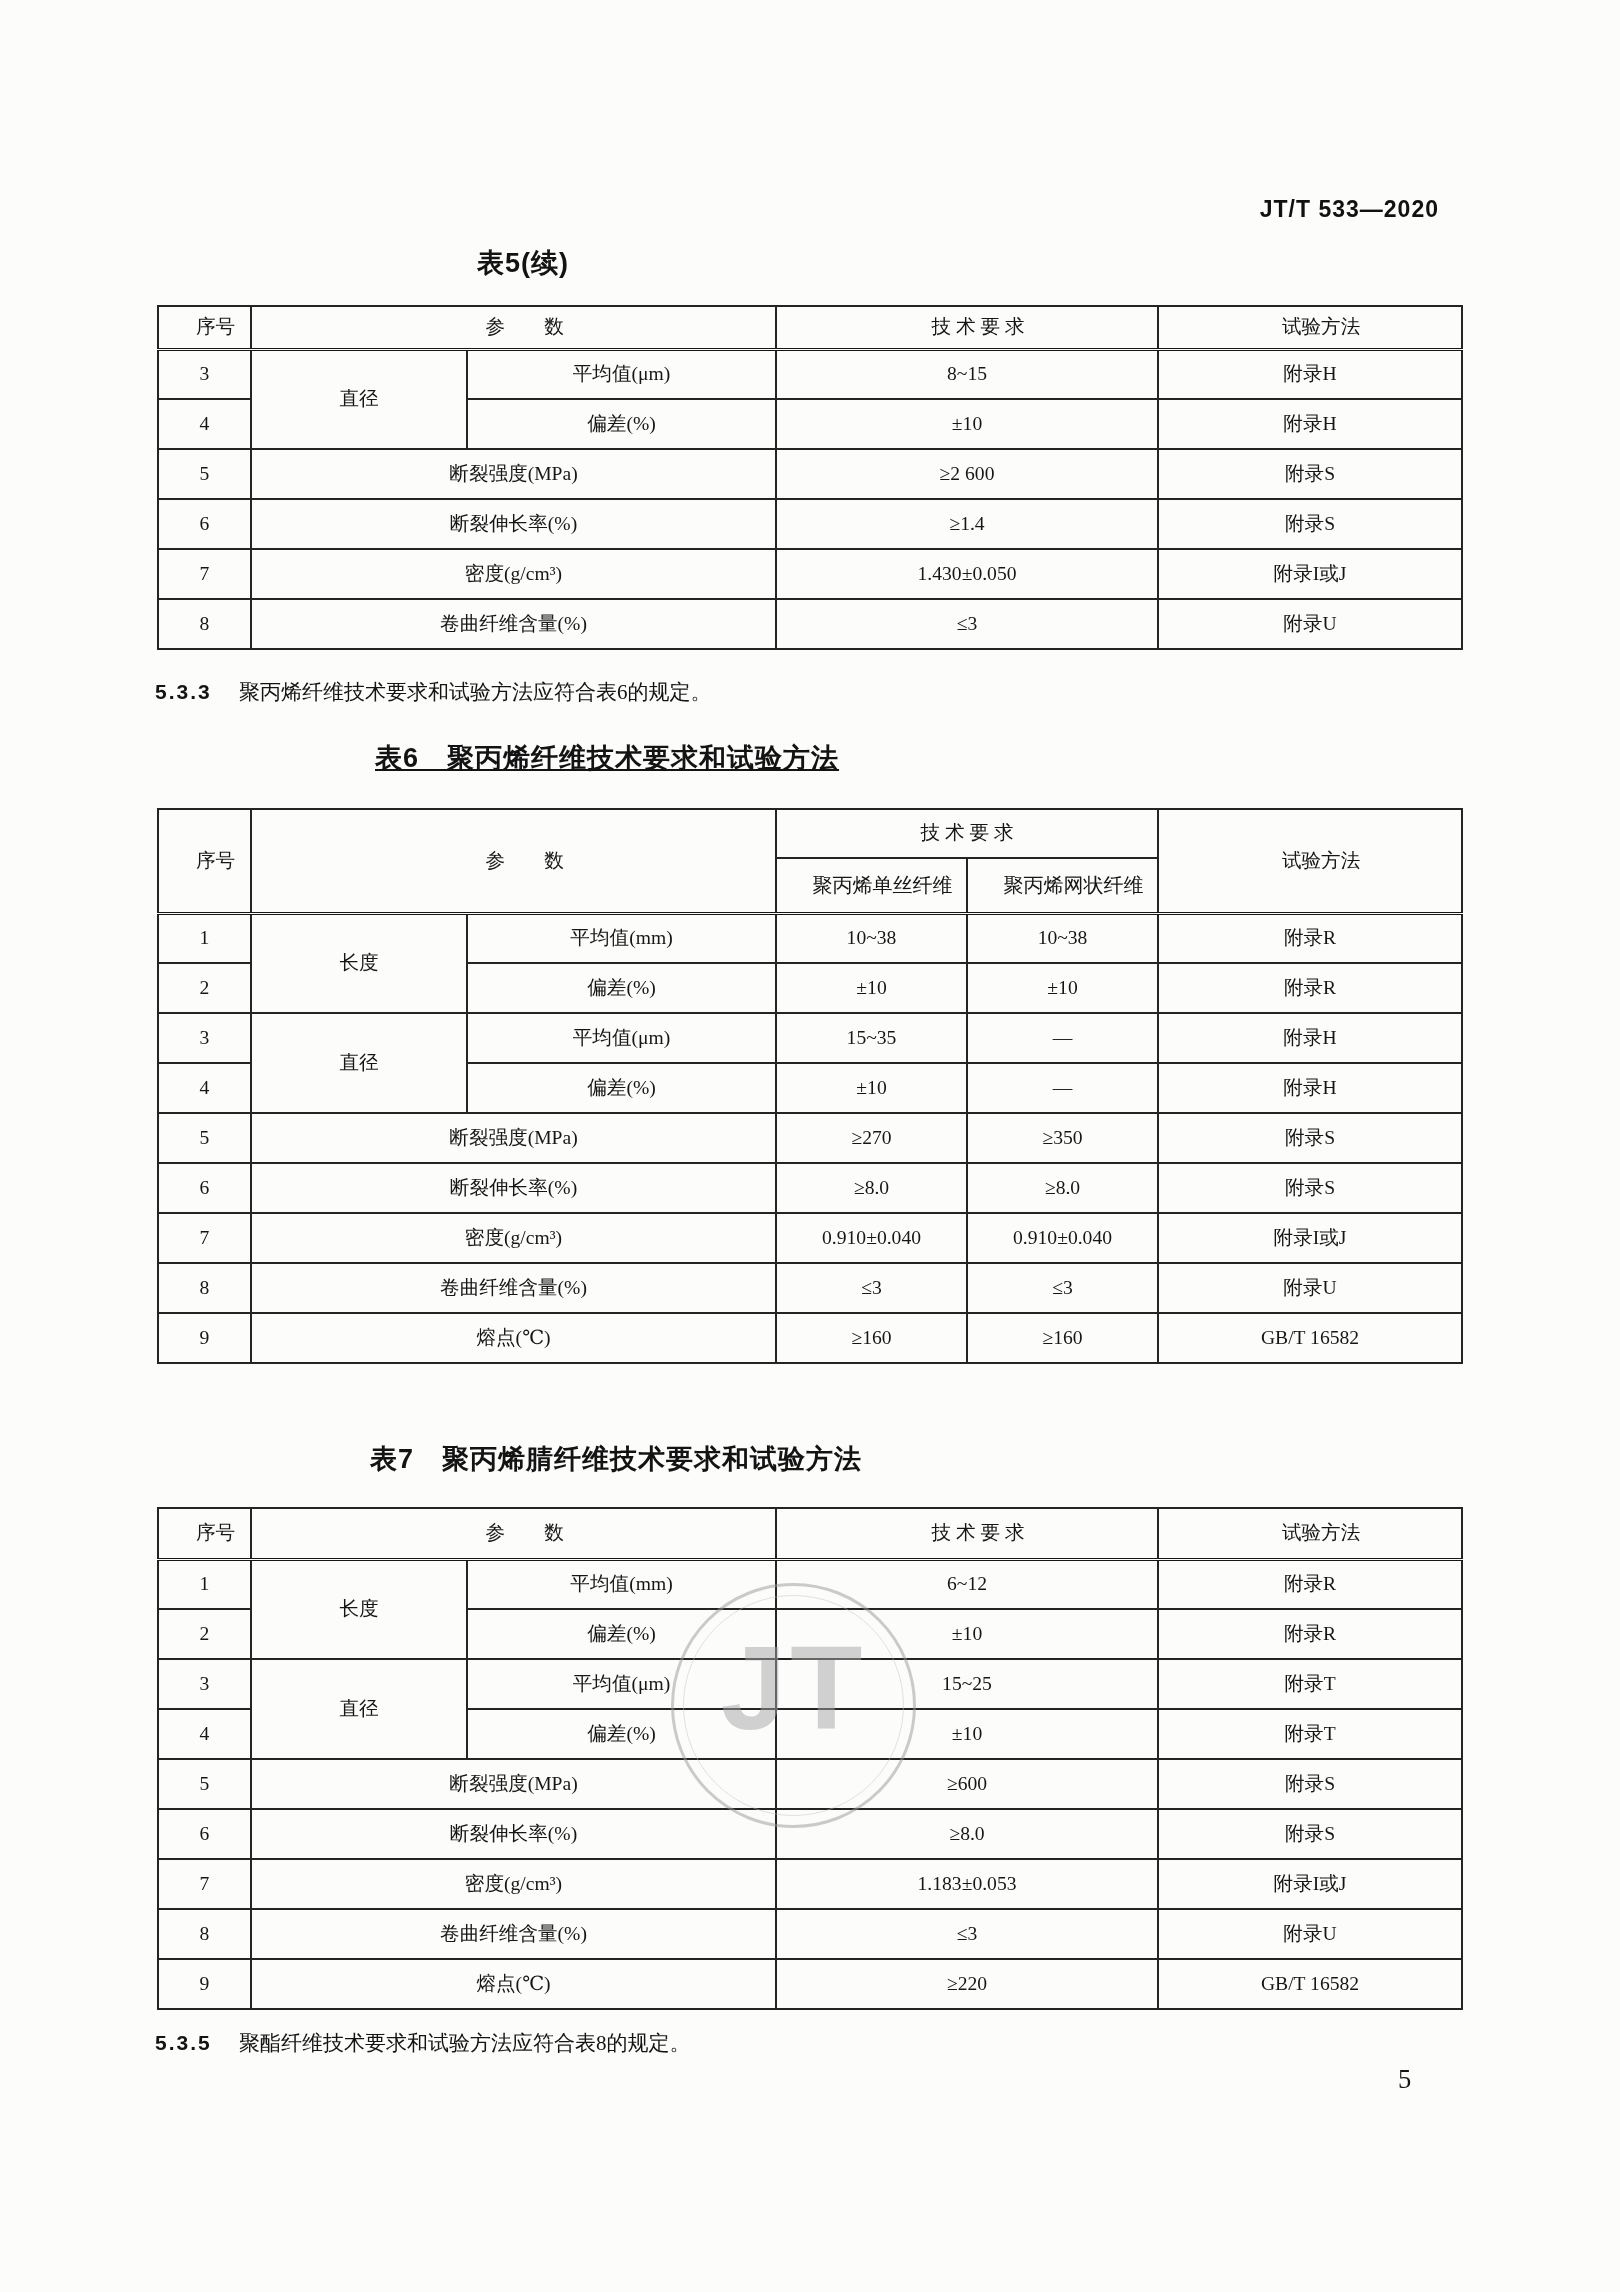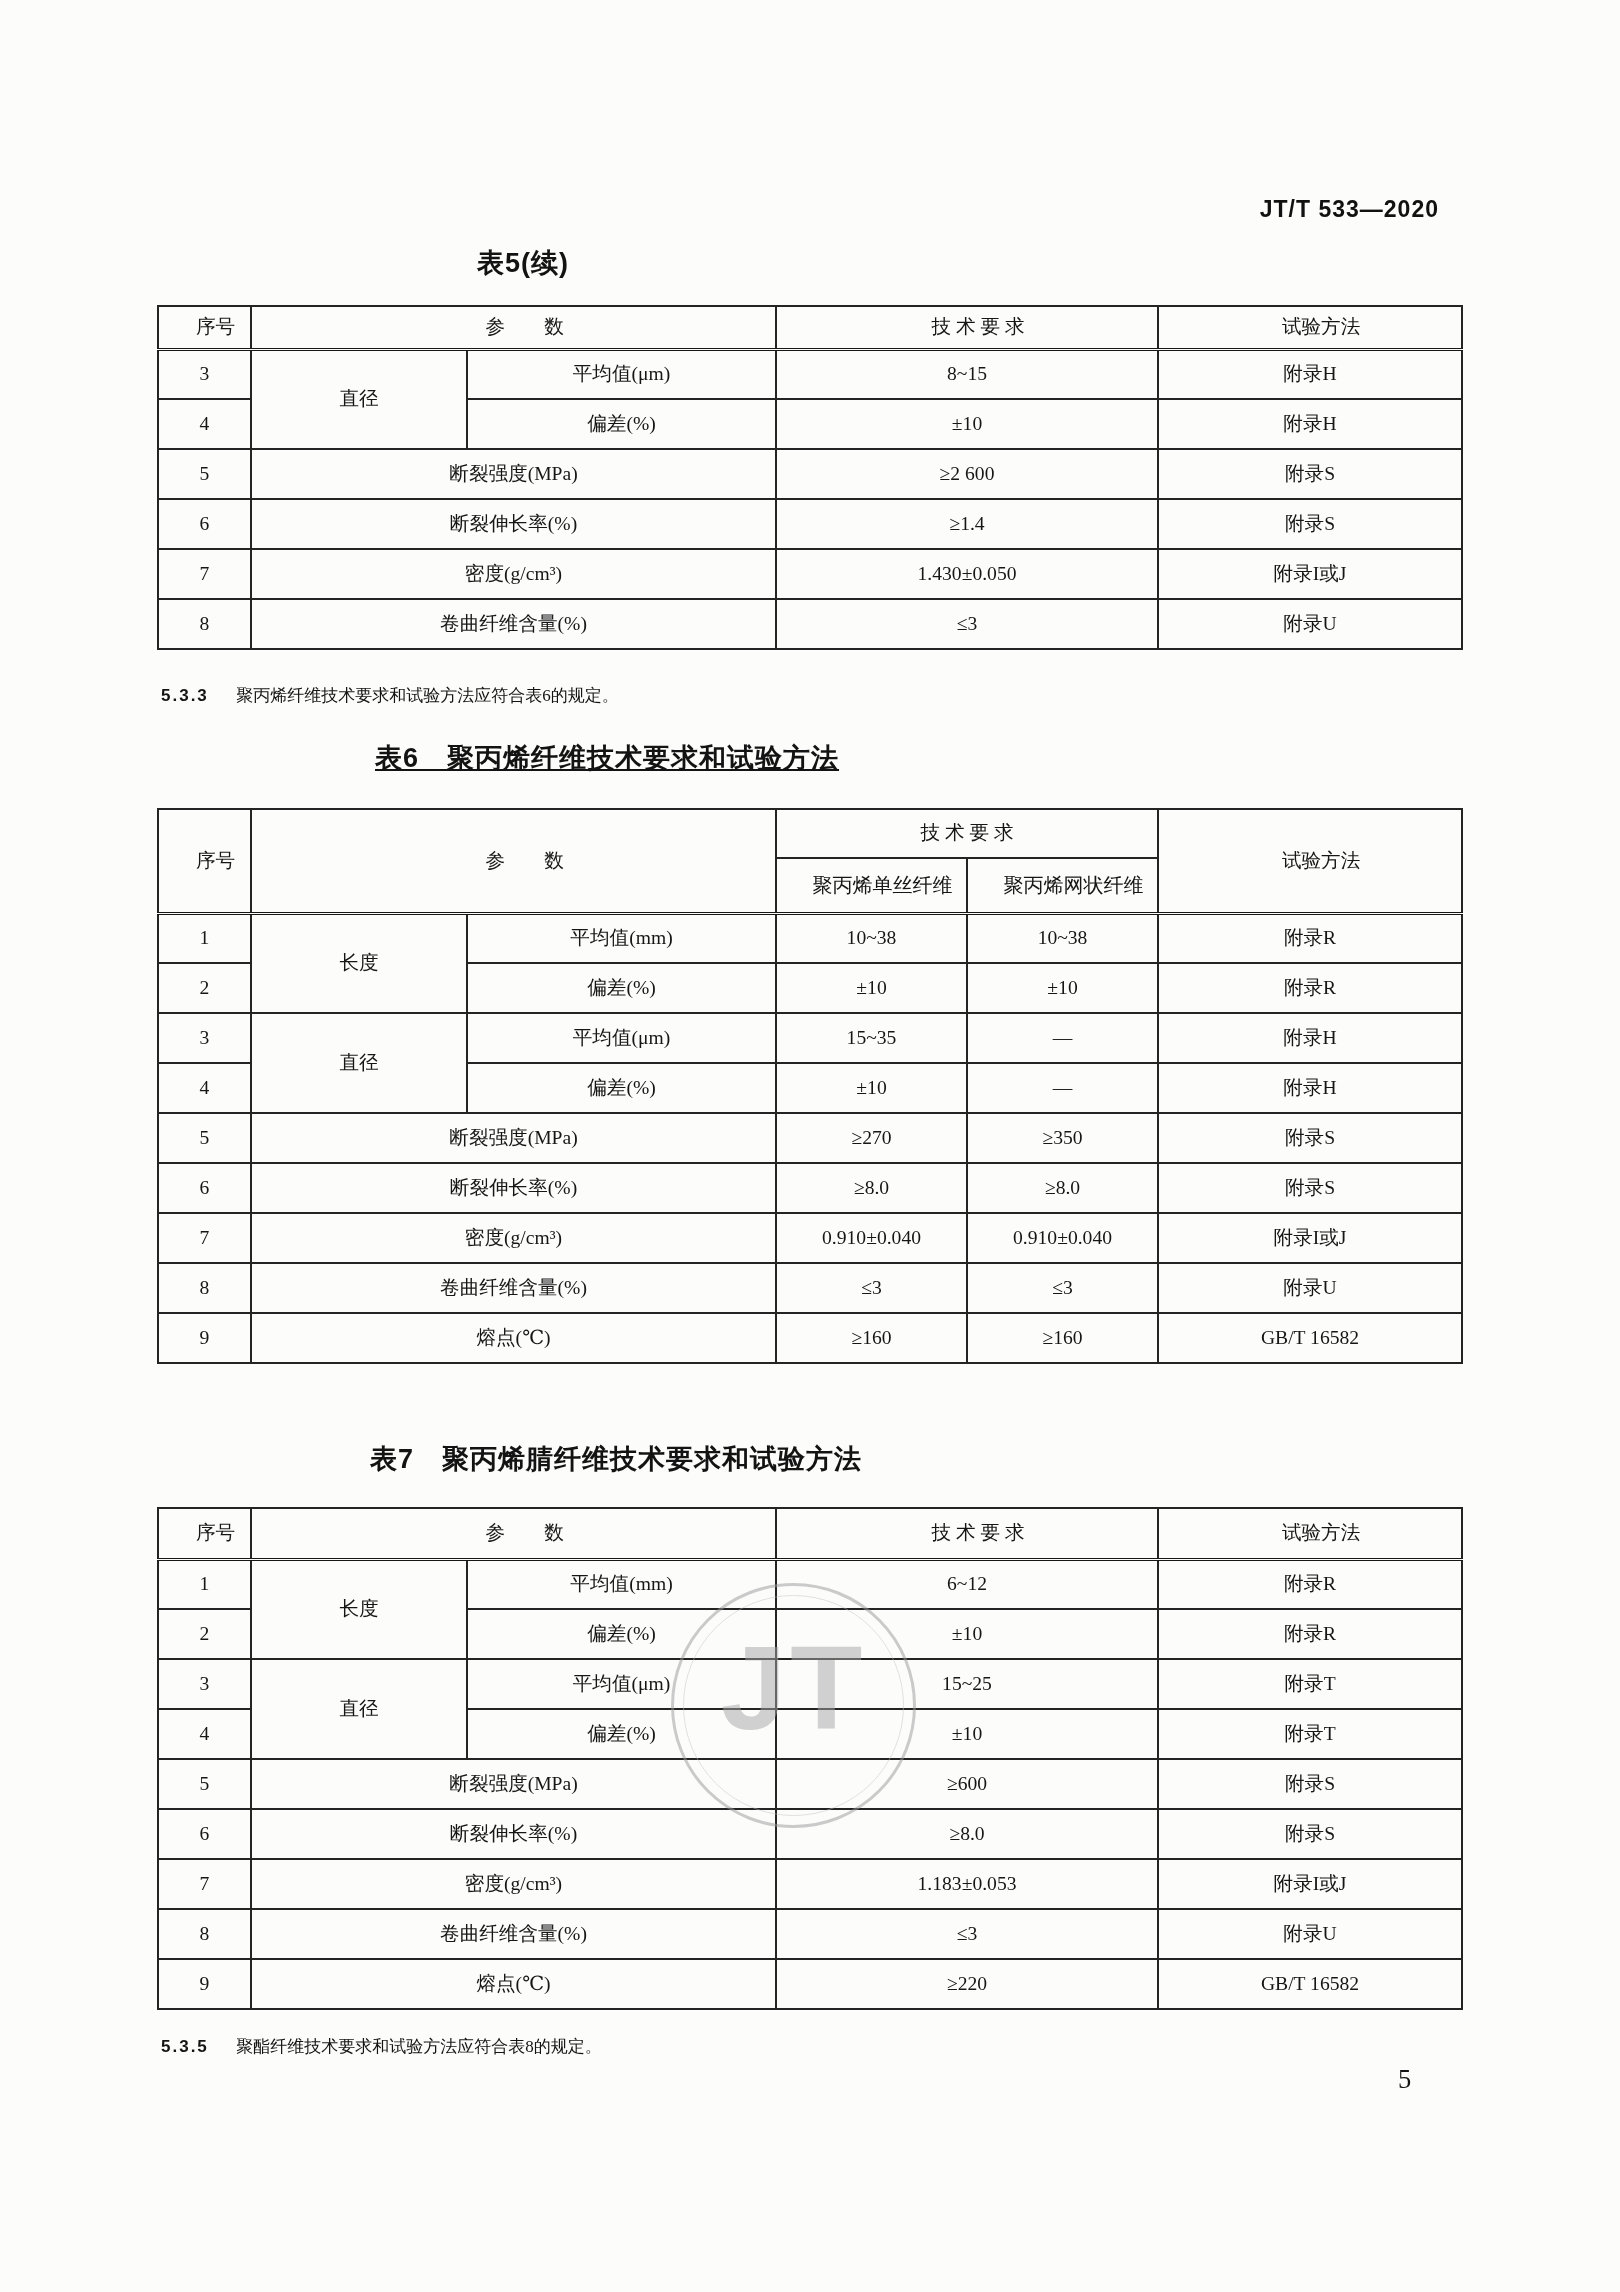--- a/index.html
+++ b/index.html
@@ -30,22 +30,22 @@
     font-family: "Liberation Sans", "DejaVu Sans", sans-serif;
     font-weight: 700;
     font-size: 27px;
     color: #131313;
     letter-spacing: 1px;
     white-space: nowrap;
   }
   .clause {
     position: absolute;
     left: 155px;
-    margin: 6px;
-    font-size: 17px;
+    margin: 0;
+    font-size: 21px;
     color: #141414;
     white-space: nowrap;
   }
   .clause-num {
     font-family: "Liberation Sans", "DejaVu Sans", sans-serif;
     font-weight: 700;
     letter-spacing: 2px;
     margin-right: 27.4px;
   }
   .std-table {

